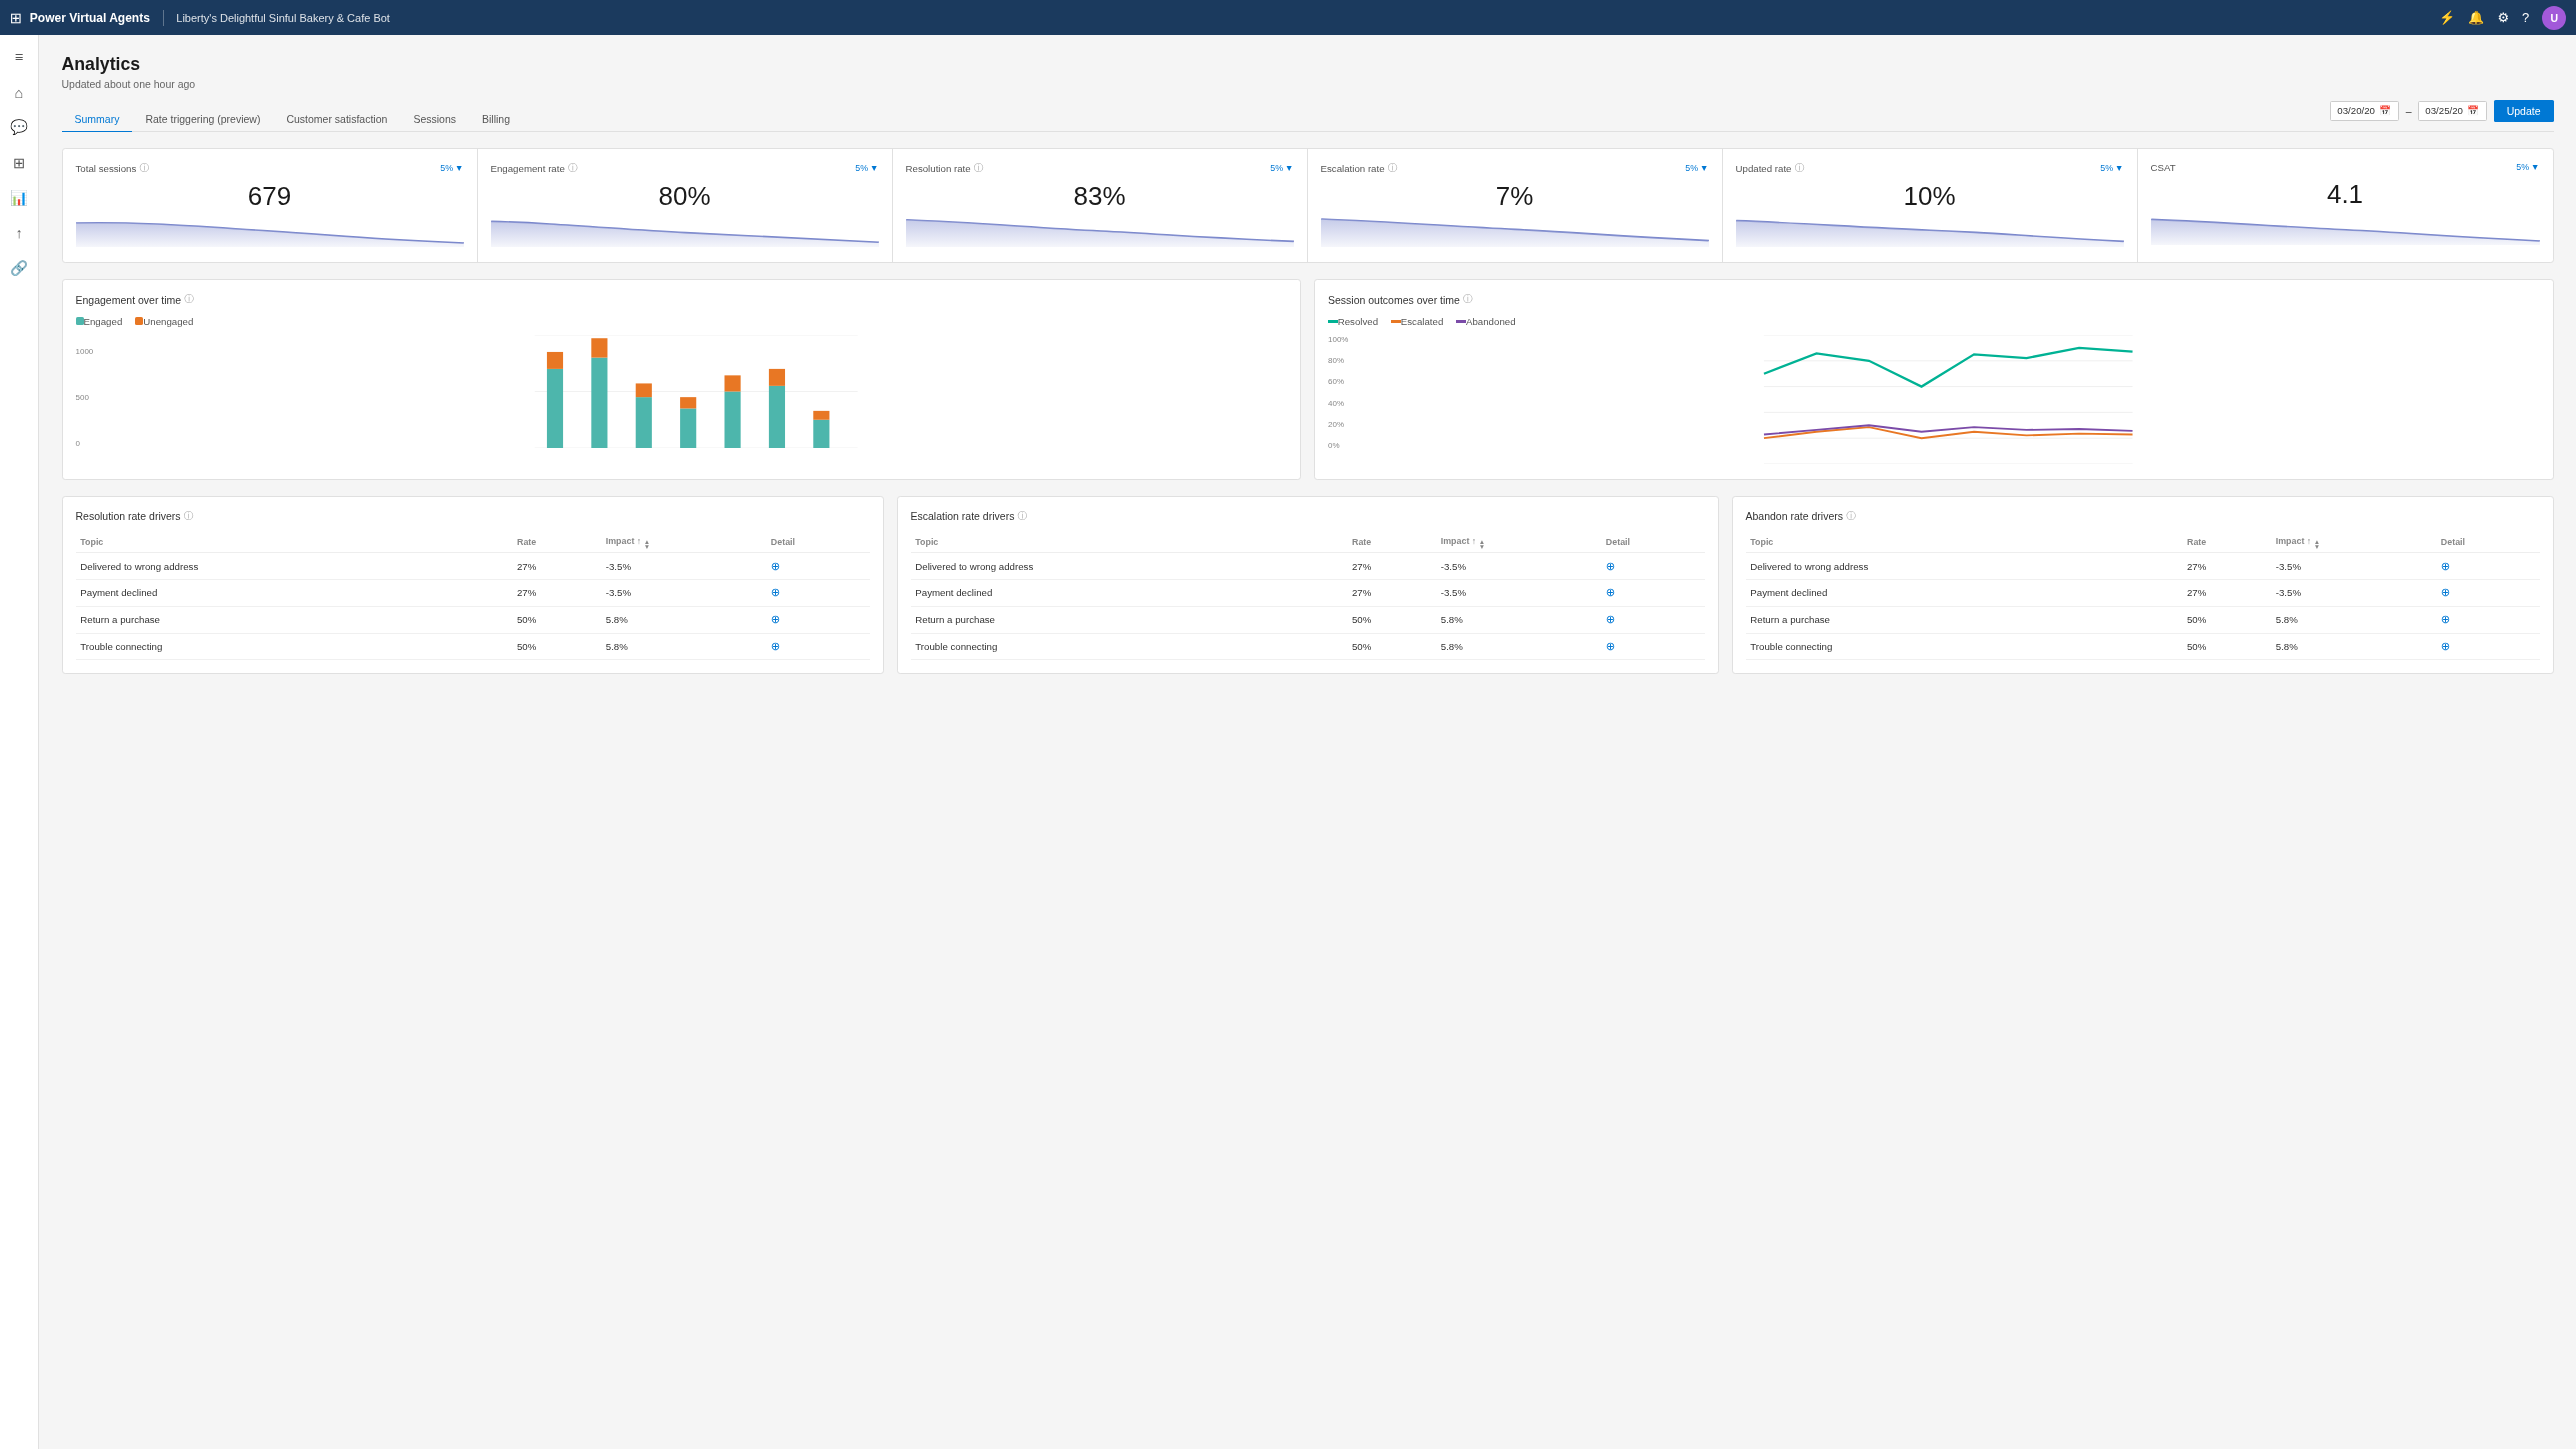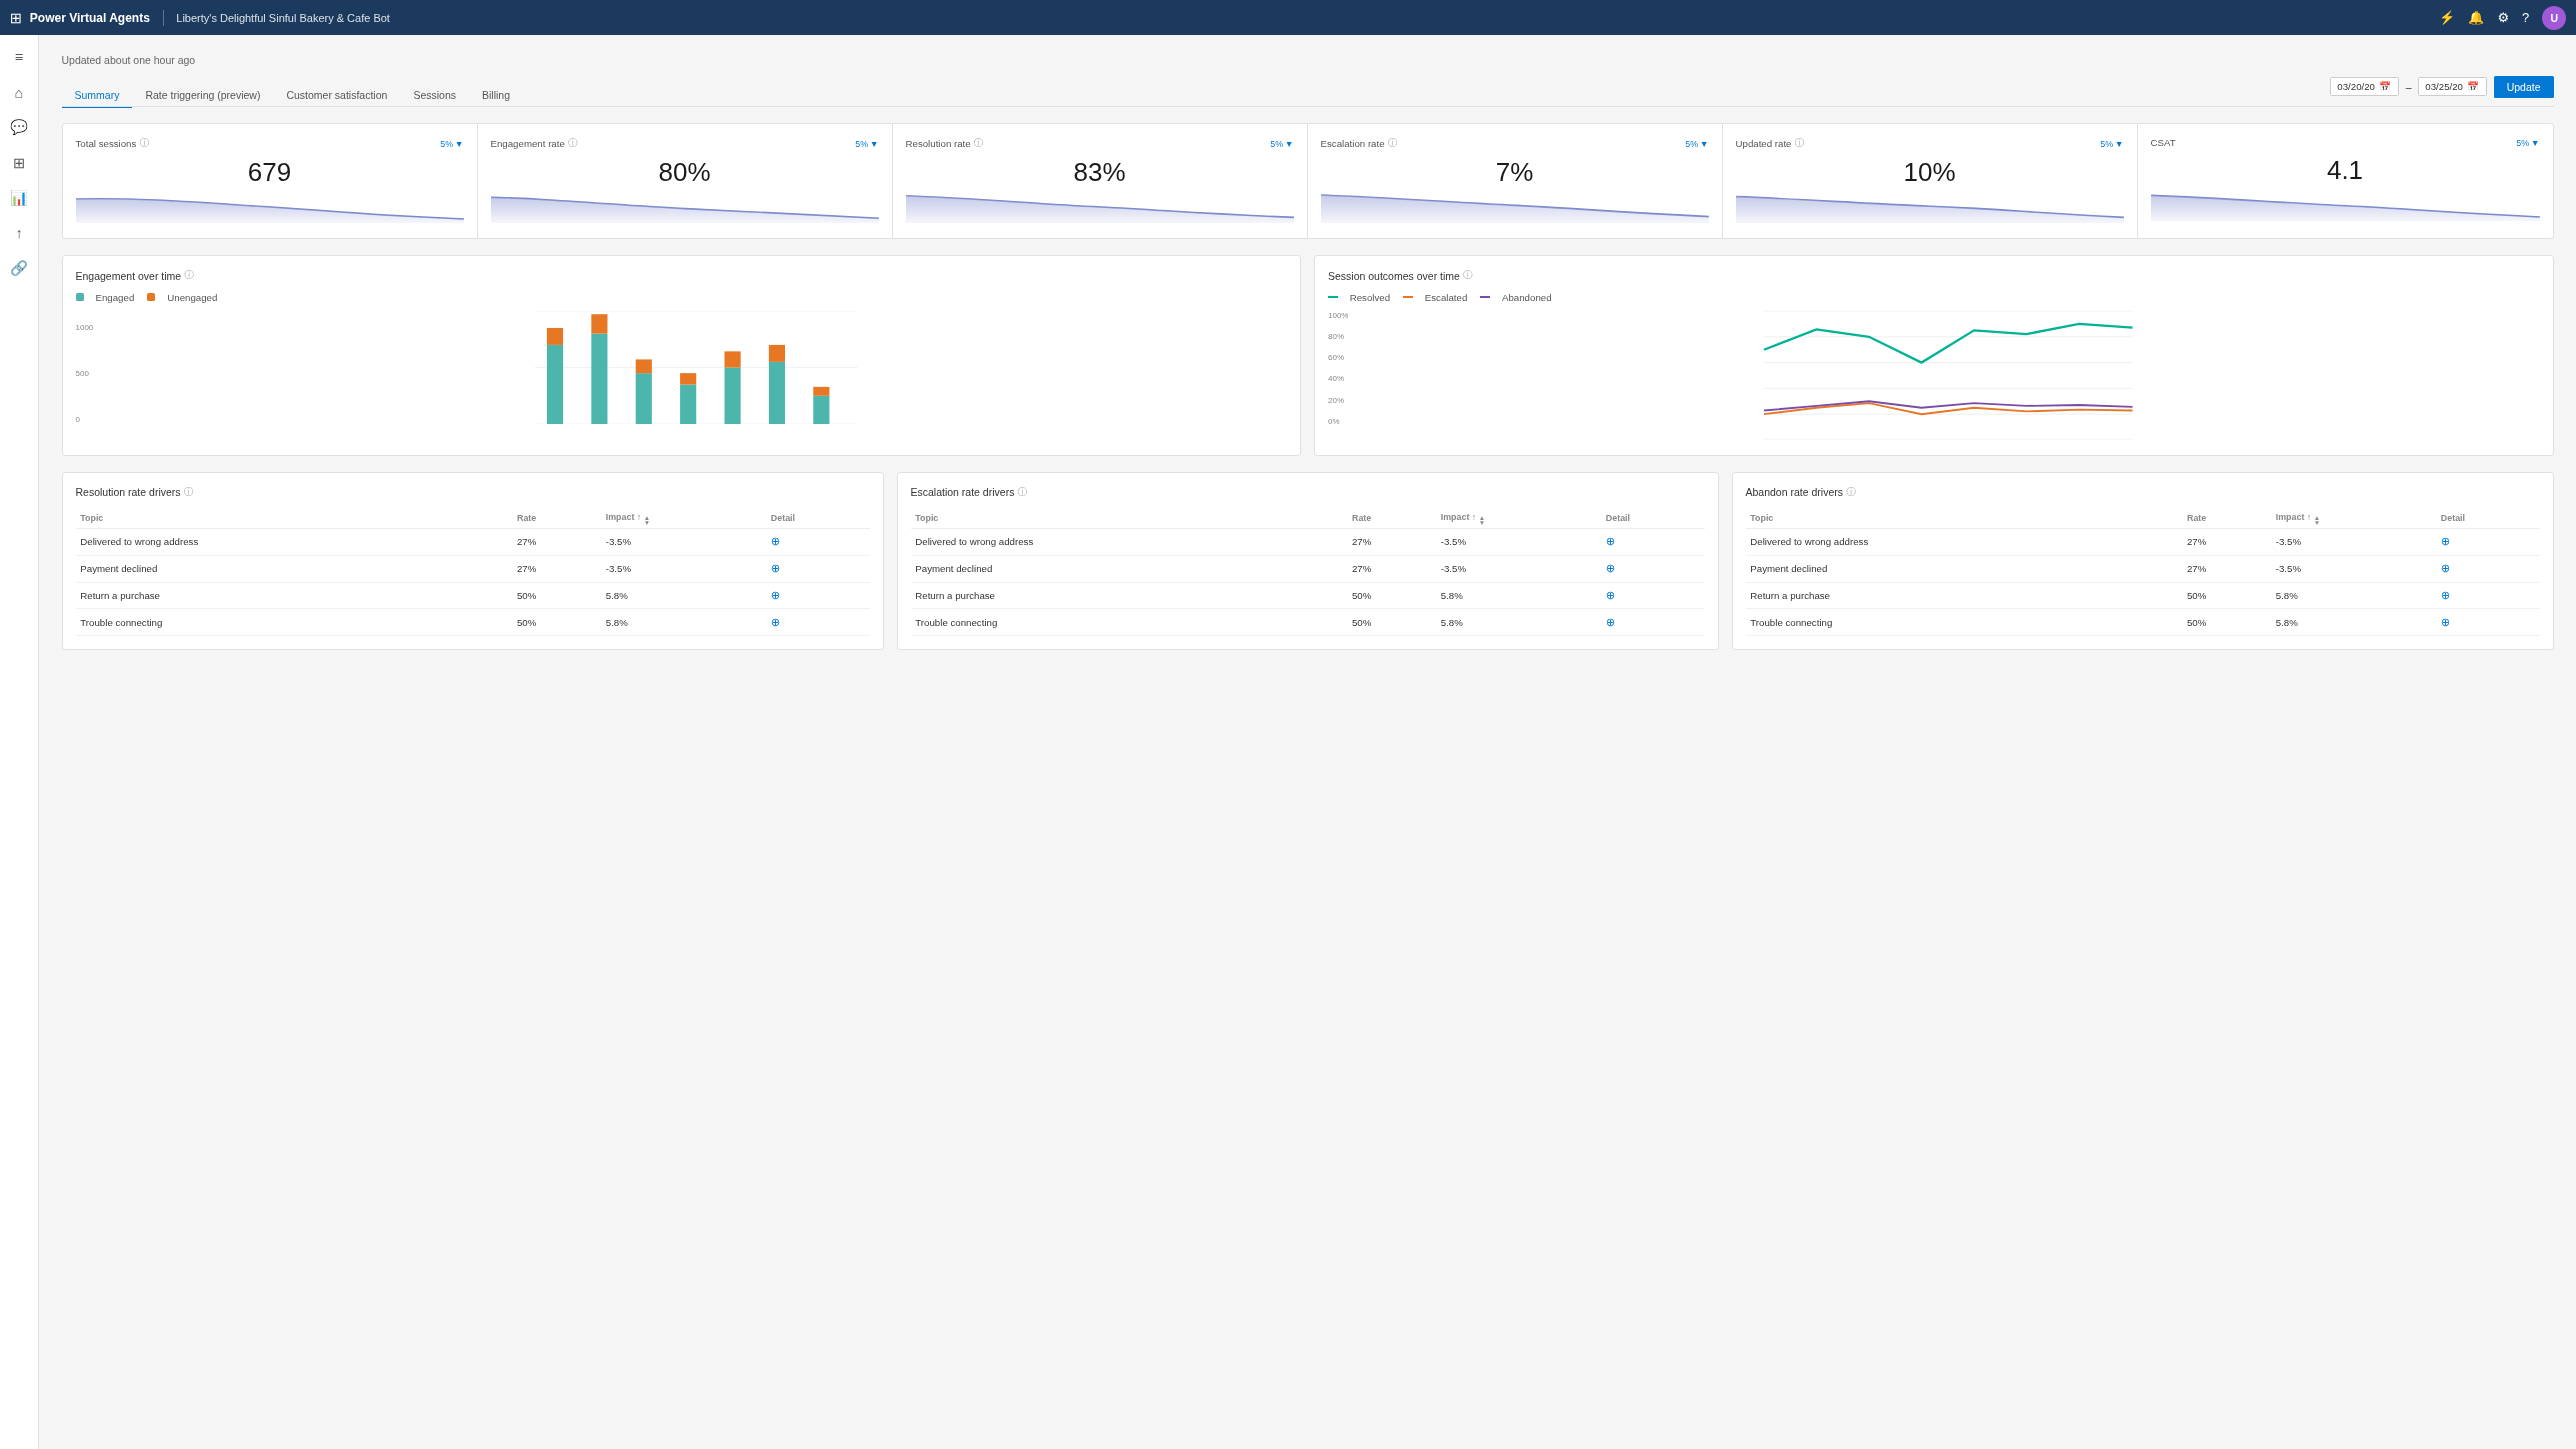--- a/index.html
+++ b/index.html
@@ -165,21 +165,21 @@
       gap: 3.2px;
     }
     .legend {
       display: flex;
       gap: 13px;
       margin-bottom: 8px;
     }
     .legend-item {
       display: flex;
       align-items: center;
-      gap: 12px;
+      gap: 0;
       font-size: 9.7px;
       color: #555;
     }
     .legend-dot {
       width: 8px; height: 8px;
       border-radius: 1.6px;
     }
 
     
     .drivers-row {
@@ -259,20 +259,21 @@
   <div class="sidebar-item">≡</div>
   <div class="sidebar-item">⌂</div>
   <div class="sidebar-item">💬</div>
   <div class="sidebar-item">⊞</div>
   <div class="sidebar-item active">📊</div>
   <div class="sidebar-item">↑</div>
   <div class="sidebar-item">🔗</div>
 </div>
 
 <div class="main">
+  <div class="page-title">Analytics</div>
   <div class="page-subtitle">Updated about one hour ago</div>
 
   <div class="tabs">
     <div class="tab-item active">Summary</div>
     <div class="tab-item">Rate triggering (preview)</div>
     <div class="tab-item">Customer satisfaction</div>
     <div class="tab-item">Sessions</div>
     <div class="tab-item">Billing</div>
 
     <div class="date-filter">

